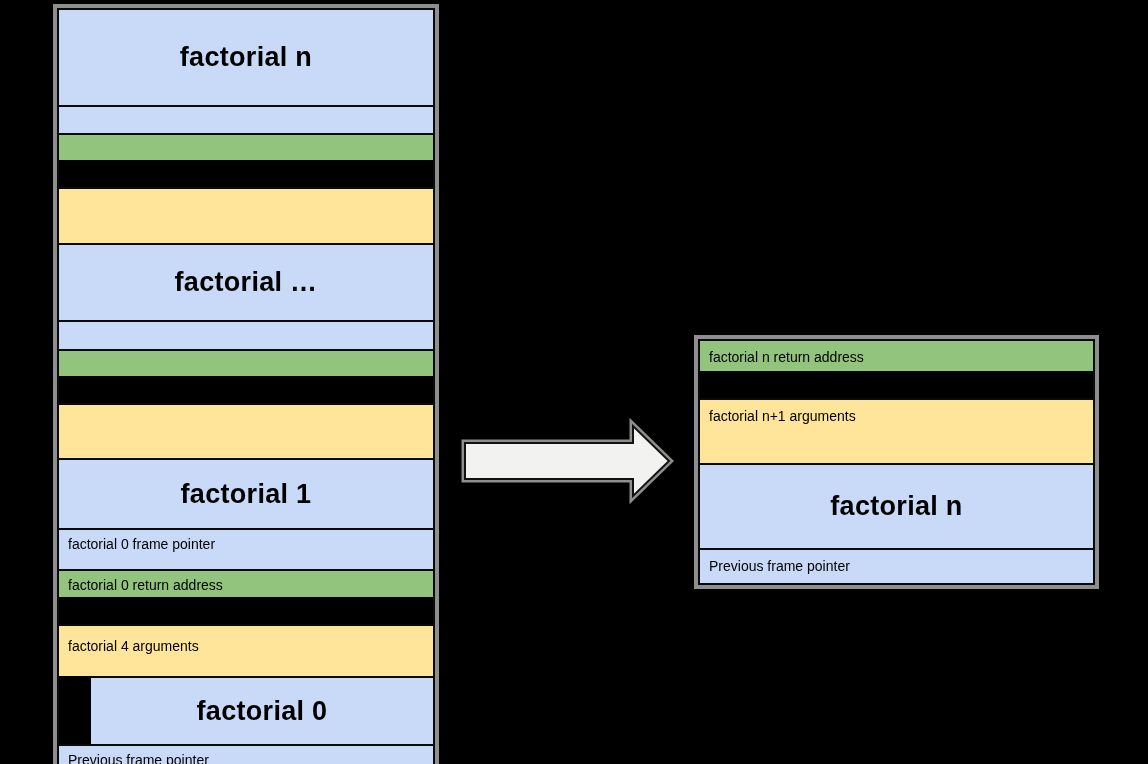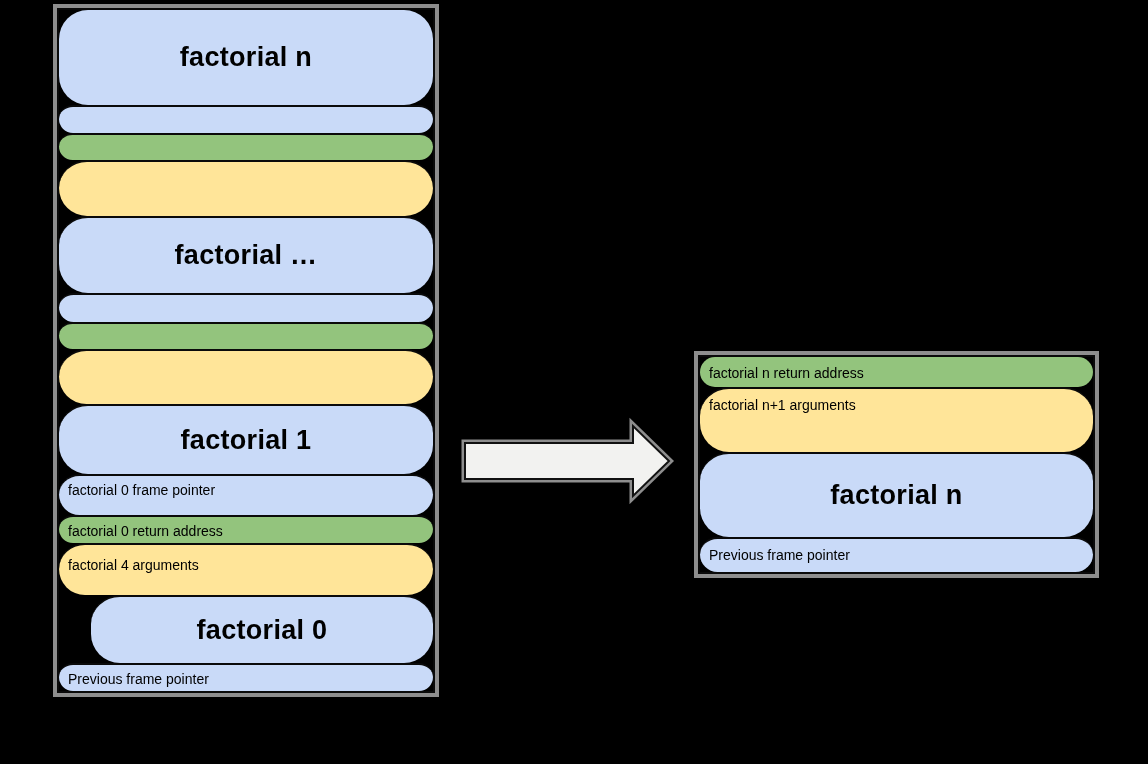--- a/index.html
+++ b/index.html
@@ -19,26 +19,25 @@
     position: absolute;
     border: 4px solid var(--outline, #8e8e8e);
   }
   .stack-inner {
     border: 2px solid var(--line, #0a0a0a);
   }
   .row {
     box-sizing: border-box;
     border-top: 2px solid var(--line, #0a0a0a);
     overflow: hidden;
-    border-radius: 29px;
   }
   .row:first-child { border-top: 0; }
   .color-blue   { background: var(--blue,   #c9daf8); }
   .color-green  { background: var(--green,  #93c47d); }
-  .color-yellow { background: var(--yellow, #ffe599); }
+  .color-yellow { background: var(--yellow, #ffe599); margin-top: 27px; }
   .variant-title {
     display: flex;
     align-items: center;
     justify-content: center;
   }
   .variant-title .row-label {
     font-size: 27px;
     font-weight: 700;
     letter-spacing: 0.3px;
   }
@@ -81,21 +80,21 @@
         </div>
         <div class="row color-blue variant-label" style="height: 28px;"><span class="row-label">Previous frame pointer</span></div>
       </div>
   </div>
 
   <svg id="arrow-svg" width="225" height="95" viewBox="0 0 225 95">
     <polygon points="10,28 178,28 178,11 214,46 178,81 178,64 10,64" fill="none" stroke="#8e8e8e" stroke-width="7" stroke-linejoin="miter"></polygon>
     <polygon id="arrow-shape" points="10,28 178,28 178,11 214,46 178,81 178,64 10,64" fill="#f2f2f0" stroke="#111111" stroke-width="2" stroke-linejoin="miter"></polygon>
   </svg>
 
-  <div class="stack" id="right-stack" style="left: 694px; top: 351px;">
+  <div class="stack" id="right-stack" style="left: 694px; top: 335px;">
     <div class="stack-inner" id="right-stack-rows" style="width: 393px;">
         <div class="row color-green variant-label" style="height: 30px;"><span class="row-label">factorial n return address</span></div>
         <div class="row color-yellow variant-label" style="height: 65px;"><span class="row-label">factorial n+1 arguments</span></div>
         <div class="row color-blue variant-title" style="height: 85px;">
           <span class="row-label">factorial n</span>
         </div>
         <div class="row color-blue variant-label" style="height: 35px;"><span class="row-label">Previous frame pointer</span></div>
       </div>
   </div>
 

